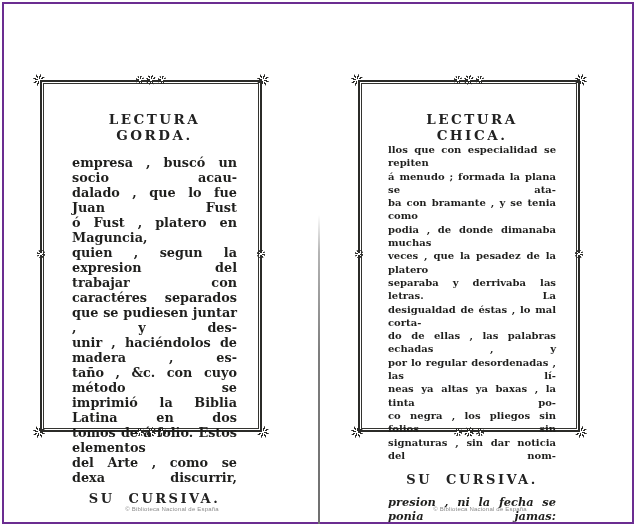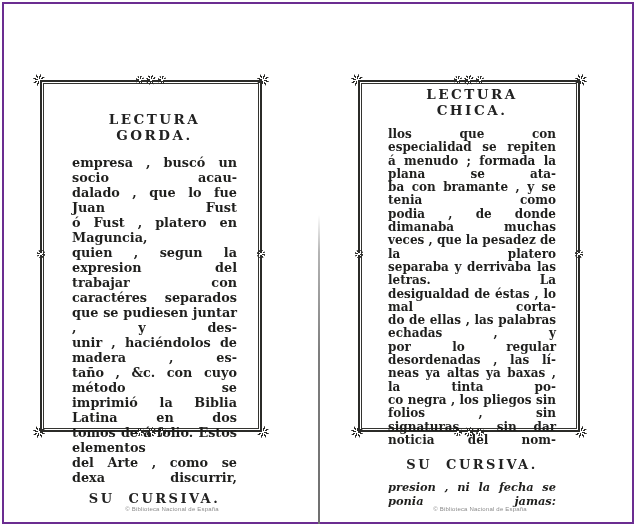--- a/index.html
+++ b/index.html
@@ -28,25 +28,25 @@
   .content{
     position:absolute; inset:6px; color:#1f1f1d;
   }
   .content.c-left{ padding:0 19px 0 26px; }
   .content.c-right{ padding:0 18px 0 24px; }
   .ptitle{
     text-align:center; font-weight:bold; letter-spacing:2.5px;
     word-spacing:7px; font-size:13.5px; color:#222;
   }
   .ptitle.main-l{ margin-top:25px; }
-  .ptitle.main-r{ }
+  .ptitle.main-r{ margin-top:25px; }
   .ptitle.sub-l{ margin-top:6px; font-size:13px; }
   .ptitle.sub-r{ margin-top:10px; font-size:13px; }
   .roman-l{ margin-top:12px; font-size:12.8px; line-height:15px; }
-  .roman-r{ margin-top:10px; font-size:12px; line-height:13.3px; }
+  .roman-r{ font-size:10px; line-height:13.3px; }
   .ital-r{ margin-top:8px;  font-size:11.4px; line-height:14px;  font-style:italic; }
   .tl{
     text-align:justify; text-align-last:justify; white-space:normal;font-weight:bold;
   }
   
   .orn{
     position:absolute; border-radius:50%;
     background:
       radial-gradient(circle at center, #ffffff 0 1.1px, rgba(0,0,0,0) 1.2px),
       repeating-conic-gradient(from 8deg, #2b2b28 0deg 16deg, rgba(0,0,0,0) 16deg 45deg);

